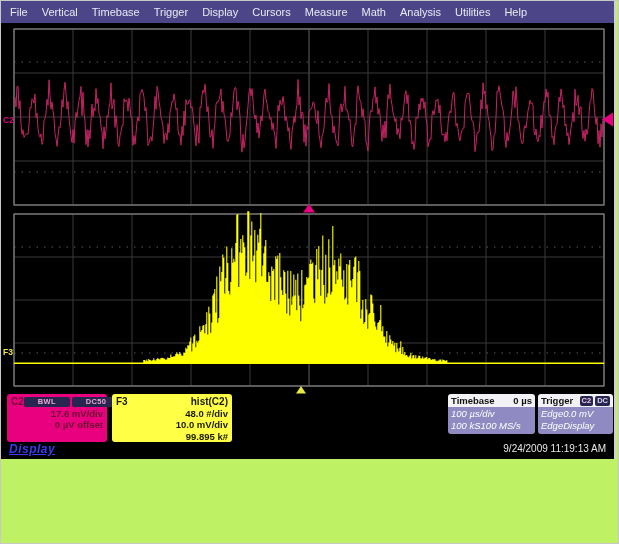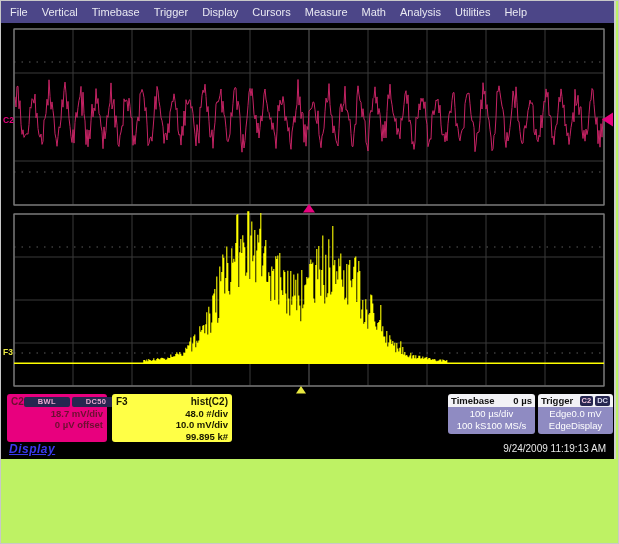--- a/index.html
+++ b/index.html
@@ -22,21 +22,21 @@
          padding:0 14px;line-height:10px;letter-spacing:.3px;}
   .desc-line{text-align:right;font-weight:bold;}
 
   
   .sys-panel{position:absolute;top:371px;border-radius:3px;overflow:hidden;font-size:9.5px;}
   .tb-panel{left:447px;width:87px;}
   .trg-panel{left:537px;width:75px;}
   .sys-head{background:#f2f2f6;color:#111;display:flex;justify-content:space-between;align-items:center;
             font-weight:bold;padding:1px 3px;height:13px;box-sizing:border-box;}
   .sys-body{background:#8f8bc2;color:#fff;padding:1px 3px 2px 3px;}
-  .sys-row{display:flex;justify-content:center;line-height:12px;}
+  .sys-row{display:flex;justify-content:flex-start;line-height:12px;font-style:italic;}
   .sys-badge{background:#262650;color:#f0c6de;font-size:7.5px;font-weight:bold;border-radius:2px;padding:0 2px;line-height:10px;}
   .sys-badge.dc{color:#d9d9ef;}
 
   .datetime{position:absolute;right:8px;top:420px;color:#e8e8e8;font-size:10px;}
   .logo{position:absolute;left:8px;top:419px;color:#3a3aee;font-size:12px;font-weight:bold;
         font-style:italic;text-decoration:underline;letter-spacing:.5px;}
 
   .caption{position:absolute;left:5px;top:463px;width:492px;color:#3a3a3a;
            font-size:15.5px;line-height:25px;font-style:italic;}
   .caption .cap-label{font-weight:bold;}
@@ -121,21 +121,21 @@
 
       
       <div class="desc-box c2-box">
         <div class="desc-head">
           <span>C2</span>
           <span class="badge-row">
             <span class="badge">BWL</span>
             <span class="badge">DC50</span>
           </span>
         </div>
-        <div class="desc-line">18.7 mV/div</div>
+        <div class="desc-line">17.6 mV/div</div>
         <div class="desc-line">0 µV offset</div>
       </div>
 
       
       <div class="desc-box f3-box">
         <div class="desc-head">
           <span>F3</span>
           <span>hist(C2)</span>
         </div>
         <div class="desc-line">48.0 #/div</div>

